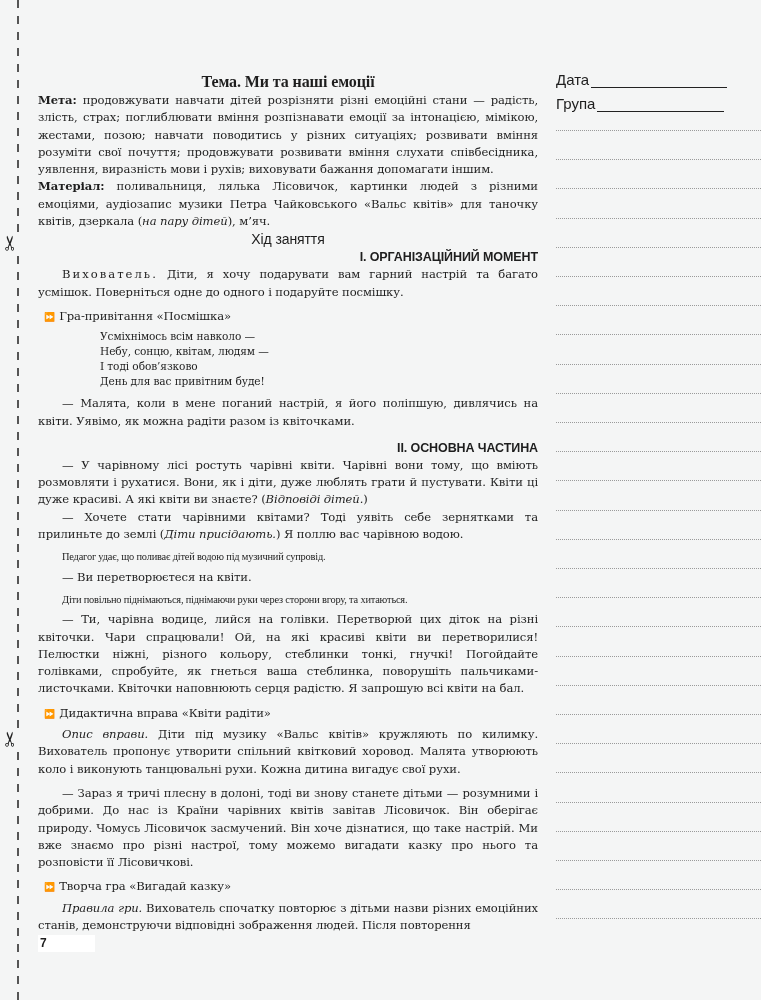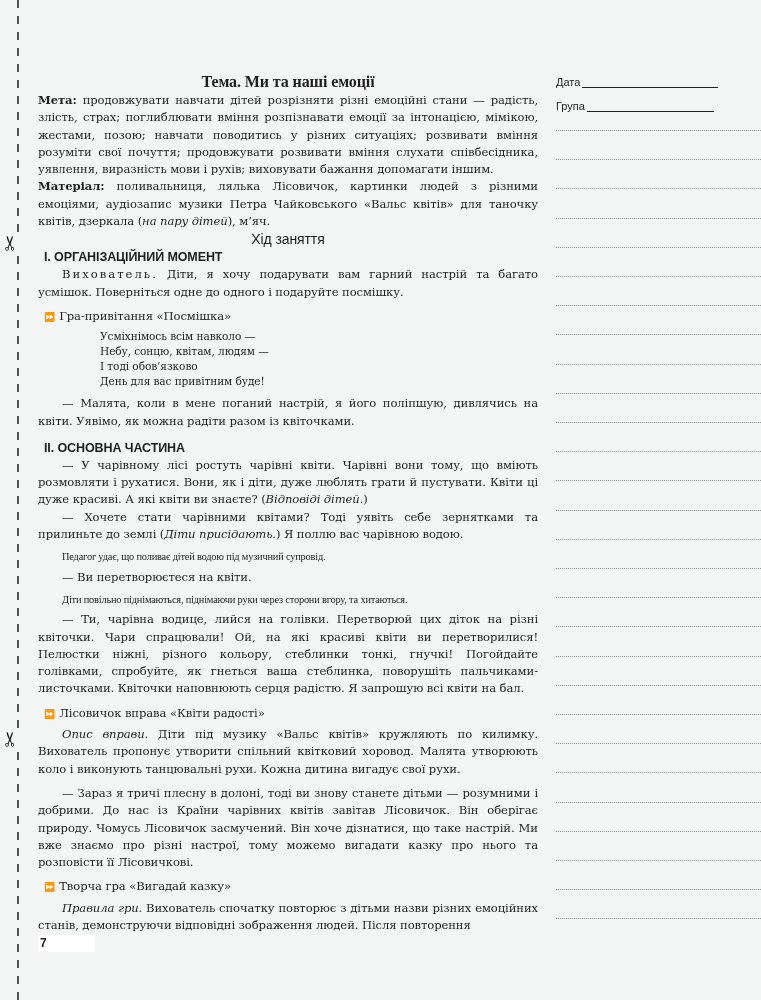--- a/index.html
+++ b/index.html
@@ -26,41 +26,41 @@
   .title {
     font-family:Liberation Serif, serif; font-weight:bold;
     font-size:16px; text-align:center; line-height:20px; margin:0 0 0 0;
   }
   .subtitle {
     font-family:"Liberation Sans", sans-serif; font-size:14px;
     text-align:center; margin:12px 0 2px 0; line-height:18px;
   }
   .section {
     font-family:"Liberation Sans", sans-serif; font-weight:bold;
-    font-size:12.5px; line-height:18px; margin:0; text-align:left; padding-left:6px;
+    font-size:12.5px; line-height:18px; margin:0; text-align:right; padding-left:6px;
   }
   .indent { text-indent:24px; }
   .bold-lead { font-weight:bold; }
   .spaced { letter-spacing:2px; }
   .activity {
     font-weight:normal; margin:7px 0 3px 0 !important; padding-left:6px; text-align:left;
   }
   .arrow {
     font-family:"DejaVu Sans", sans-serif; font-size:9px; margin-right:6px;
     letter-spacing:-2px;
   }
   .poem { padding-left:62px; font-size:10.6px; line-height:15px; margin:2px 0 6px 0 !important; text-align:left; }
   .note {
     font-family:Liberation Serif, serif; font-size:10.4px;
     padding-left:24px; margin:5px 0 3px 0 !important; text-align:left; letter-spacing:-0.2px;
   }
   .gap { margin-top:7px !important; }
   .sidebar {
     position:absolute; left:556px; top:72px; width:205px;
-    font-family:"Liberation Sans", sans-serif; font-size:11px;
+    font-family:"Liberation Sans", sans-serif; font-size:15px;
   }
   .field { display:flex; align-items:flex-end; height:16px; margin-bottom:8px; }
   .field .lbl { margin-right:2px; }
   .field .line { border-bottom:1px solid #222; height:11px; }
   .dots {
     position:absolute; left:556px; width:205px; height:0;
     border-top:1px dotted #9a9a9a;
   }
   .pageno {
     position:absolute; left:38px; top:935px; width:57px; height:17px;
@@ -98,21 +98,21 @@
 
   <p class="section gap" style="margin-top:9px !important;">ІІ. ОСНОВНА ЧАСТИНА</p>
 
   <p class="indent"><span>— У чарівному лісі ростуть чарівні квіти. Чарівні вони тому, що вміють розмовляти і рухатися. Вони, як і діти, дуже люблять грати й пустувати. Квіти ці дуже красиві. А які квіти ви знаєте? (</span><i>Відповіді дітей.</i><span>)</span></p>
   <p class="indent"><span>— Хочете стати чарівними квітами? Тоді уявіть себе зернятками та прилиньте до землі (</span><i>Діти присідають.</i><span>) Я поллю вас чарівною водою.</span></p>
   <p class="note">Педагог удає, що поливає дітей водою під музичний супровід.</p>
   <p class="indent">— Ви перетворюєтеся на квіти.</p>
   <p class="note">Діти повільно піднімаються, піднімаючи руки через сторони вгору, та хитаються.</p>
   <p class="indent">— Ти, чарівна водице, лийся на голівки. Перетворюй цих діток на різні квіточки. Чари спрацювали! Ой, на які красиві квіти ви перетворилися! Пелюстки ніжні, різного кольору, стеблинки тонкі, гнучкі! Погойдайте голівками, спробуйте, як гнеться ваша стеблинка, поворушіть пальчиками-листочками. Квіточки наповнюють серця радістю. Я запрошую всі квіти на бал.</p>
 
-  <p class="activity"><span class="arrow">⏩</span><span>Лісовичок вправа «Квіти радості»</span></p>
+  <p class="activity"><span class="arrow">⏩</span><span>Дидактична вправа «Квіти радіти»</span></p>
   <p class="indent"><i>Опис вправи.</i><span> Діти під музику «Вальс квітів» кружляють по килимку. Вихователь пропонує утворити спільний квітковий хоровод. Малята утворюють коло і виконують танцювальні рухи. Кожна дитина вигадує свої рухи.</span></p>
   <p class="indent gap">— Зараз я тричі плесну в долоні, тоді ви знову станете дітьми — розумними і добрими. До нас із Країни чарівних квітів завітав Лісовичок. Він оберігає природу. Чомусь Лісовичок засмучений. Він хоче дізнатися, що таке настрій. Ми вже знаємо про різні настрої, тому можемо вигадати казку про нього та розповісти її Лісовичкові.</p>
 
   <p class="activity"><span class="arrow">⏩</span><span>Творча гра «Вигадай казку»</span></p>
   <p class="indent"><i>Правила гри.</i><span> Вихователь спочатку повторює з дітьми назви різних емоційних станів, демонструючи відповідні зображення людей. Після повторення</span></p>
 </div>
 
 <div class="sidebar">
   <div class="field">
     <span class="lbl">Дата</span>

